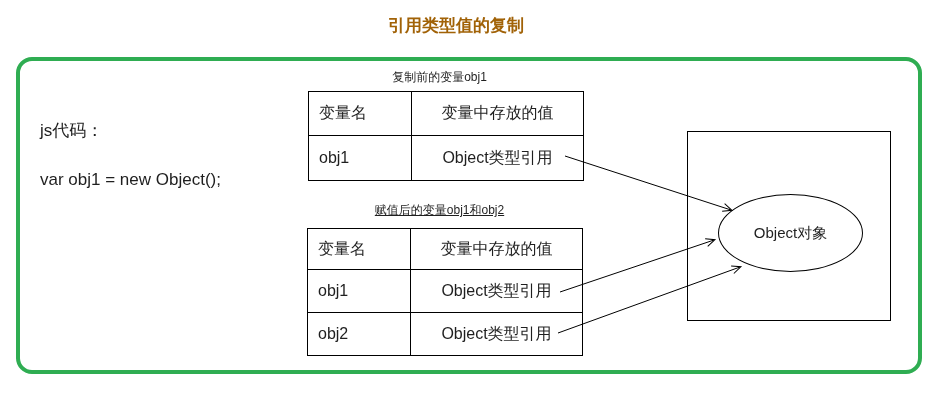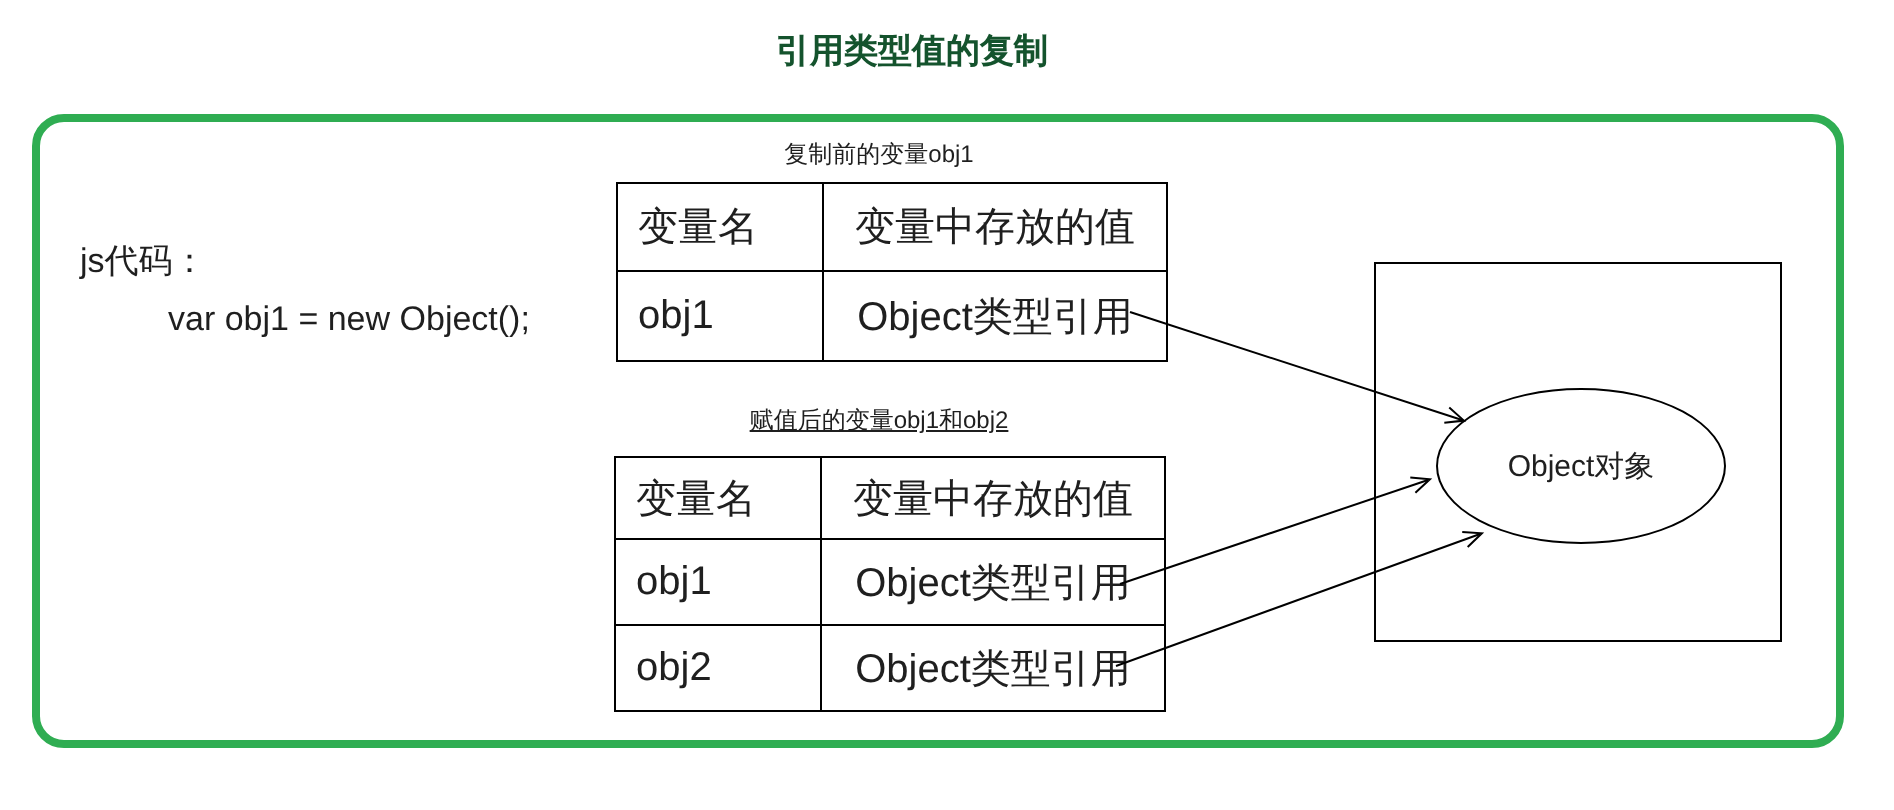--- a/index.html
+++ b/index.html
@@ -12,50 +12,50 @@
     color: #1f1f1f;
     overflow: hidden;
   }
   .abs { position: absolute; }
 
   .diagram-title {
     left: 0; top: 14px; width: 912px;
     text-align: center;
     font-size: 17px;
     font-weight: bold;
-    color: #14532d;
+    color: #a16207;
   }
 
   .panel {
     left: 16px; top: 57px;
     width: 906px; height: 317px;
     box-sizing: border-box;
     border: 4px solid #2fad52;
     border-radius: 16px;
     background: transparent;
   }
 
   .code-line { left: 40px; font-size: 17px; white-space: pre; }
   .code-label { top: 119px; }
-  .code-1 { top: 150px; margin-left: 44px; }
+  .code-1 { top: 170px; }
   .code-2 { top: 188px; }
 
   .caption {
     text-align: center;
     font-size: 12px;
     white-space: nowrap;
   }
   .caption-before { left: 308px; top: 69px; width: 263px; }
   .caption-after  { left: 307px; top: 202px; width: 265px; text-decoration: underline; }
 
   table.dtable {
     position: absolute;
     border-collapse: collapse;
     table-layout: fixed;
-    font-size: 20px;
+    font-size: 16px;
   }
   table.dtable th, table.dtable td {
     border: 1px solid #000000;
     font-weight: normal;
     padding: 0;
     overflow: hidden;
   }
   .col-name  { width: 92px;  text-align: left; padding-left: 10px !important; }
   .col-value { width: 171px; text-align: center; }
 

